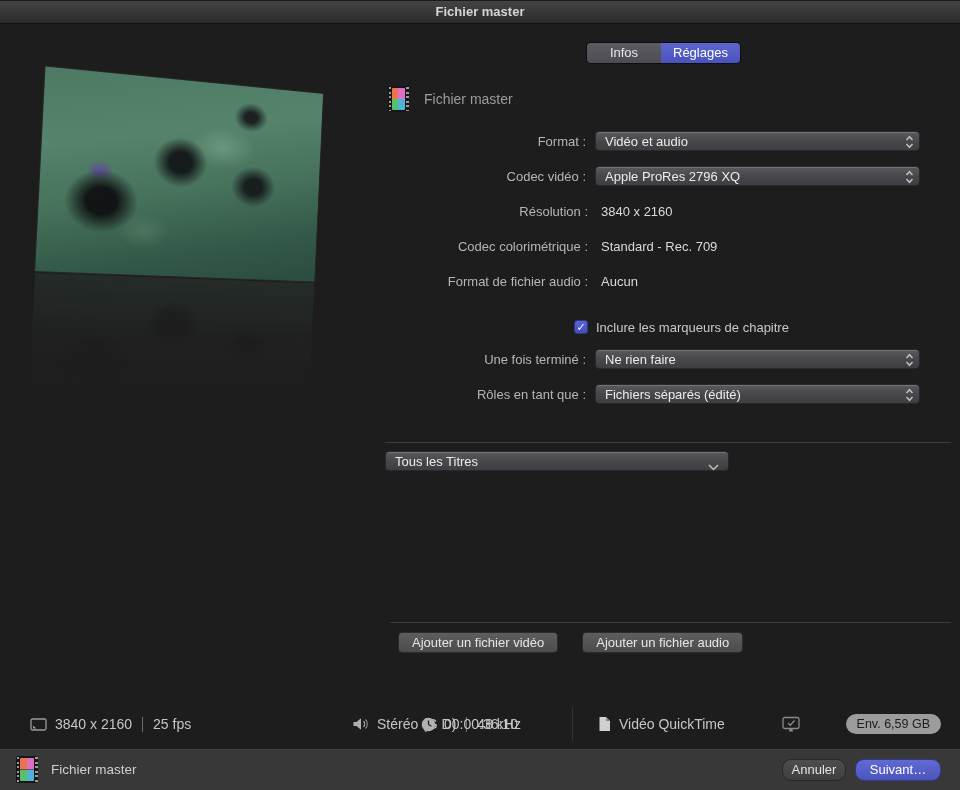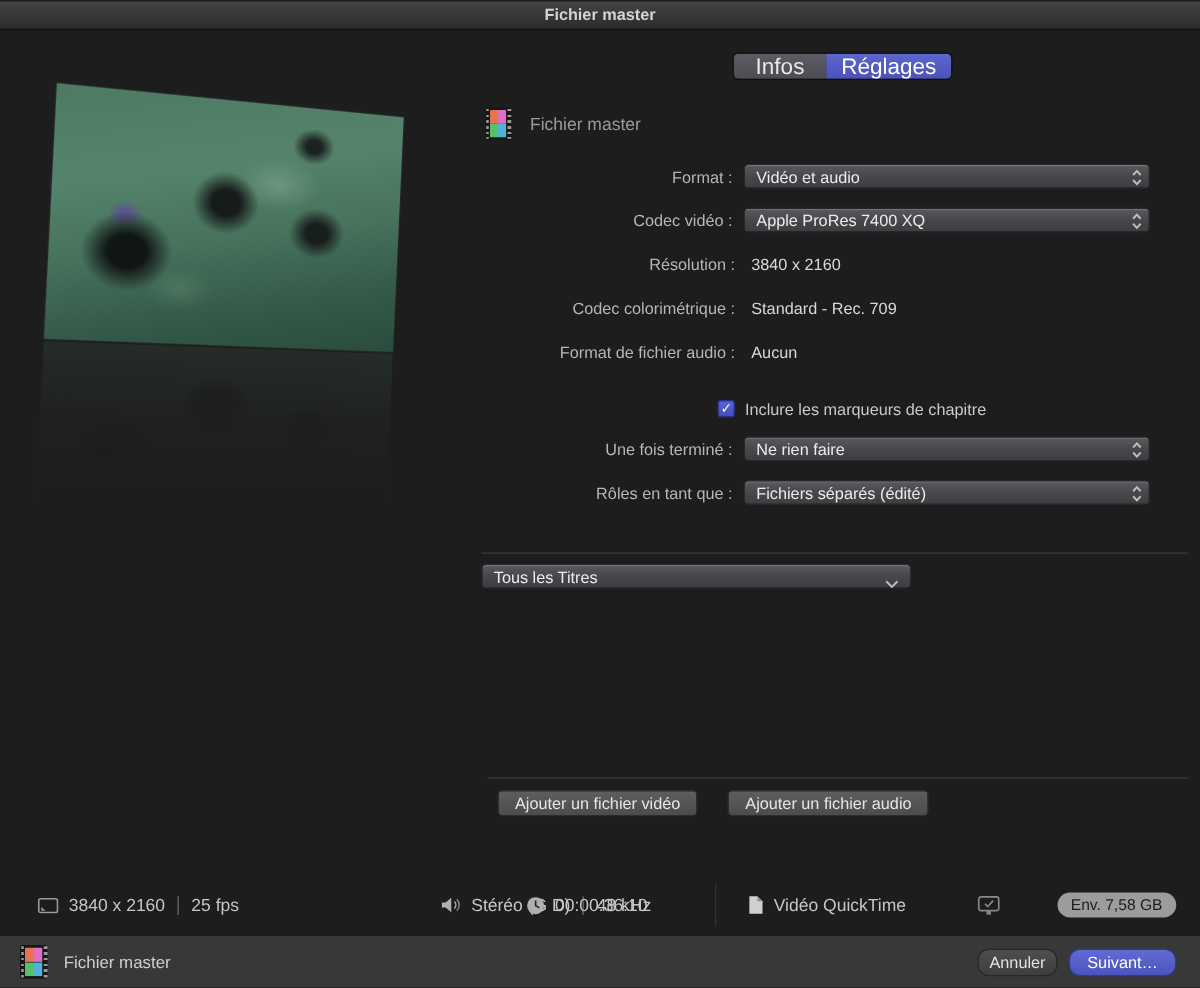--- a/index.html
+++ b/index.html
@@ -24,21 +24,21 @@
   }
 
   
   .tabs {
     position: absolute; top: 43px; left: 587px; height: 20px;
     display: flex; border-radius: 4px; overflow: hidden;
     box-shadow: 0 0 0 1px rgba(0,0,0,0.45);
   }
   .tab {
     min-width: 74px; padding: 0 12px; line-height: 20px; text-align: center;
-    font-size: 18px; color: #e8e8e8; cursor: default;
+    font-size: 13px; color: #e8e8e8; cursor: default;
     background: linear-gradient(180deg, #5c5c62, #4c4c52);
   }
   .tab.active { background: linear-gradient(180deg, #5d66cc, #4a53bc); color: #fff; }
 
   
   .preview-area { position: absolute; left: 38px; top: 66px; width: 320px; height: 330px; }
   .card {
     width: 315px;
     transform-origin: 0 45%;
     transform: perspective(900px) rotateY(15deg) rotate(3deg);
@@ -206,21 +206,21 @@
             <path d="M1.5 5L4.5 1.7 7.5 5" stroke="#c0c0c0" stroke-width="1.5" fill="none"></path>
             <path d="M1.5 9l3 3.3 3-3.3" stroke="#c0c0c0" stroke-width="1.5" fill="none"></path>
           </svg>
       </span>
     </div>
   </div>
 
   <div class="frow">
     <div class="flabel">Codec vidéo :</div>
     <div class="select">
-      <span>Apple ProRes 7400 XQ</span>
+      <span>Apple ProRes 2796 XQ</span>
       <span class="spinner">
         <svg width="9" height="14" viewBox="0 0 9 14">
             <path d="M1.5 5L4.5 1.7 7.5 5" stroke="#c0c0c0" stroke-width="1.5" fill="none"></path>
             <path d="M1.5 9l3 3.3 3-3.3" stroke="#c0c0c0" stroke-width="1.5" fill="none"></path>
           </svg>
       </span>
     </div>
   </div>
 
   <div class="frow">
@@ -342,21 +342,21 @@
   <div class="sgroup" style="left:781px">
     <span class="sicon">
       <svg width="20" height="17" viewBox="0 0 20 17">
           <rect x="2" y="1.5" width="16" height="11" rx="1.8" stroke="#8a8a8a" stroke-width="1.3" fill="none"></rect>
           <path d="M7 7l2.2 2.2L13.5 4.5" stroke="#8a8a8a" stroke-width="1.3" fill="none"></path>
           <path d="M8 15.5h4l-0.6-3h-2.8z" fill="#8a8a8a"></path>
         </svg>
     </span>
   </div>
 
-  <div class="badge">Env. 7,58 GB</div>
+  <div class="badge">Env. 6,59 GB</div>
 </div>
 
 <div class="footer">
   <span class="film-icon">
       <span class="frame"></span>
     </span>
   <span class="ftitle">Fichier master</span>
   <button class="fbtn cancel">Annuler</button>
   <button class="fbtn next">Suivant…</button>
 </div>

